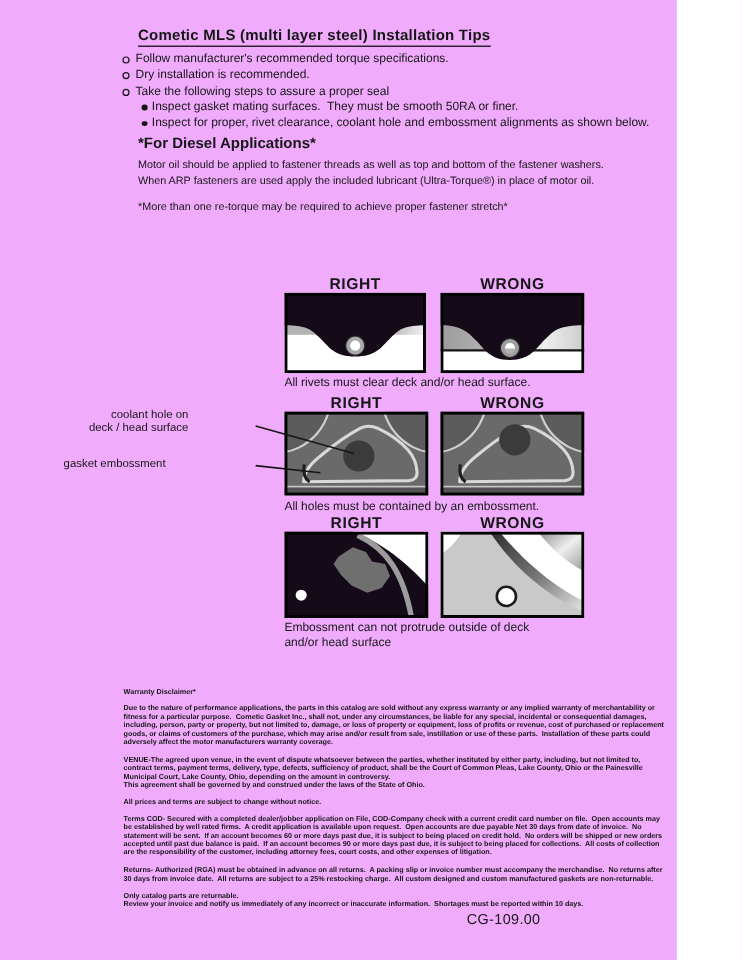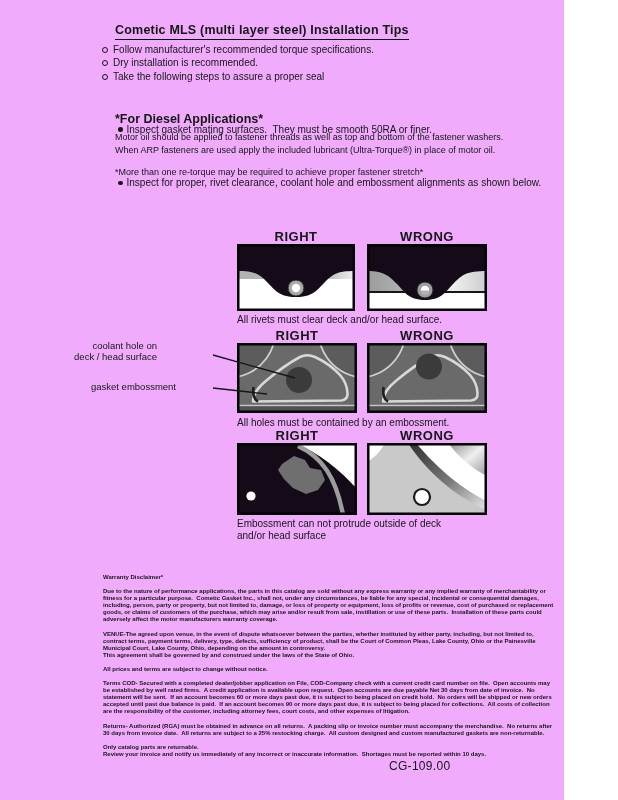--- a/index.html
+++ b/index.html
@@ -7,21 +7,21 @@
     position:relative;width:564px;height:800px;background:#f0abfc;overflow:hidden;
     font-family:"Liberation Sans","DejaVu Sans",sans-serif;color:#161616;
   }
   .abs{position:absolute;}
   .title{
     font-size:12.5px;font-weight:bold;letter-spacing:.2px;display:inline-block;
     border-bottom:1.8px solid #000;padding-bottom:2px;white-space:pre;
   }
   .bullets{font-size:10px;line-height:13.3px;}
   .row{display:flex;align-items:flex-start;white-space:pre;}
-  .row.sub{margin-left:16px;margin-top:40px;}
+  .row.sub{margin-left:16px;}
   .ring{display:inline-block;width:4px;height:4px;border:1.2px solid #161616;border-radius:50%;margin:4px 5px 0 0;flex:none;}
   .dot{display:inline-block;width:4.5px;height:4.5px;background:#161616;border-radius:50%;margin:4.5px 4px 0 0;flex:none;}
   .diesel-h{font-size:12.5px;font-weight:bold;margin:0 0 5px 0;white-space:pre;}
   .body-p{font-size:9px;line-height:13px;margin:0 0 9px 0;white-space:pre;}
   .hdr{font-size:13px;font-weight:bold;letter-spacing:.5px;text-align:center;white-space:pre;}
   .cap{font-size:10px;font-weight:normal;line-height:12px;white-space:pre;}
   .annot{font-size:9.5px;line-height:11px;text-align:right;white-space:pre;}
   .disc{font-size:6px;line-height:7.1px;font-weight:bold;}
   .disc div{margin:0 0 7px 0;white-space:pre;}
   .footer{font-size:12px;letter-spacing:.3px;white-space:pre;}
@@ -104,21 +104,21 @@
     <rect x="1.25" y="1.25" width="117.5" height="64.5" fill="none" stroke="#000" stroke-width="2.5"></rect>
   </svg>
 
   <div class="abs cap" style="left:237px;top:314px;">All rivets must clear deck and/or head surface.</div>
 
   <div class="abs hdr" style="left:237px;top:328px;width:120px;">RIGHT</div>
   <div class="abs hdr" style="left:367px;top:328px;width:120px;">WRONG</div>
 
   <div class="abs annot" style="right:407px;top:340px;">coolant hole on
 deck / head surface</div>
-  <div class="abs annot" style="right:388px;top:381px;">gasket embossment</div>
+  <div class="abs annot" style="right:426px;top:381px;">gasket embossment</div>
 
   <svg class="abs" style="left:237px;top:343px;" width="120" height="70" viewBox="0 0 120 70">
     <rect width="120" height="70" fill="#6a6a6a"></rect>
     <path d="M0,0 L37,0 C33,13 24,24 12,30 C7.5,32.2 4,33.2 0,33.8 Z" fill="#5c5c5c"></path>
     <path d="M37,0 C33,13 24,24 12,30 C7.5,32.2 4,33.2 0,33.8" stroke="#cfcfcf" stroke-width="1.8" fill="none"></path>
     <path d="M120,0 L83,0 C87,13 96,24 108,30 C112.5,32.2 116,33.2 120,33.8 Z" fill="#5c5c5c"></path>
     <path d="M83,0 C87,13 96,24 108,30 C112.5,32.2 116,33.2 120,33.8" stroke="#cfcfcf" stroke-width="1.8" fill="none"></path>
     <path d="M16,58.5 L104,57.5 Q111,57 110.5,50 Q110,40 103,32 Q93,21 78,14 Q70,10.5 63,14 Q48,22 30,37 Q16,48 16,58.5 Z" stroke="#d8d8d8" stroke-width="2.6" fill="none" stroke-linejoin="round"></path>
     <path d="M16.5,44 Q15,55 21,58.7" stroke="#1f1f1f" stroke-width="2.6" fill="none"></path>
     <circle cx="62" cy="37" r="13" fill="#3b3b3b"></circle>

